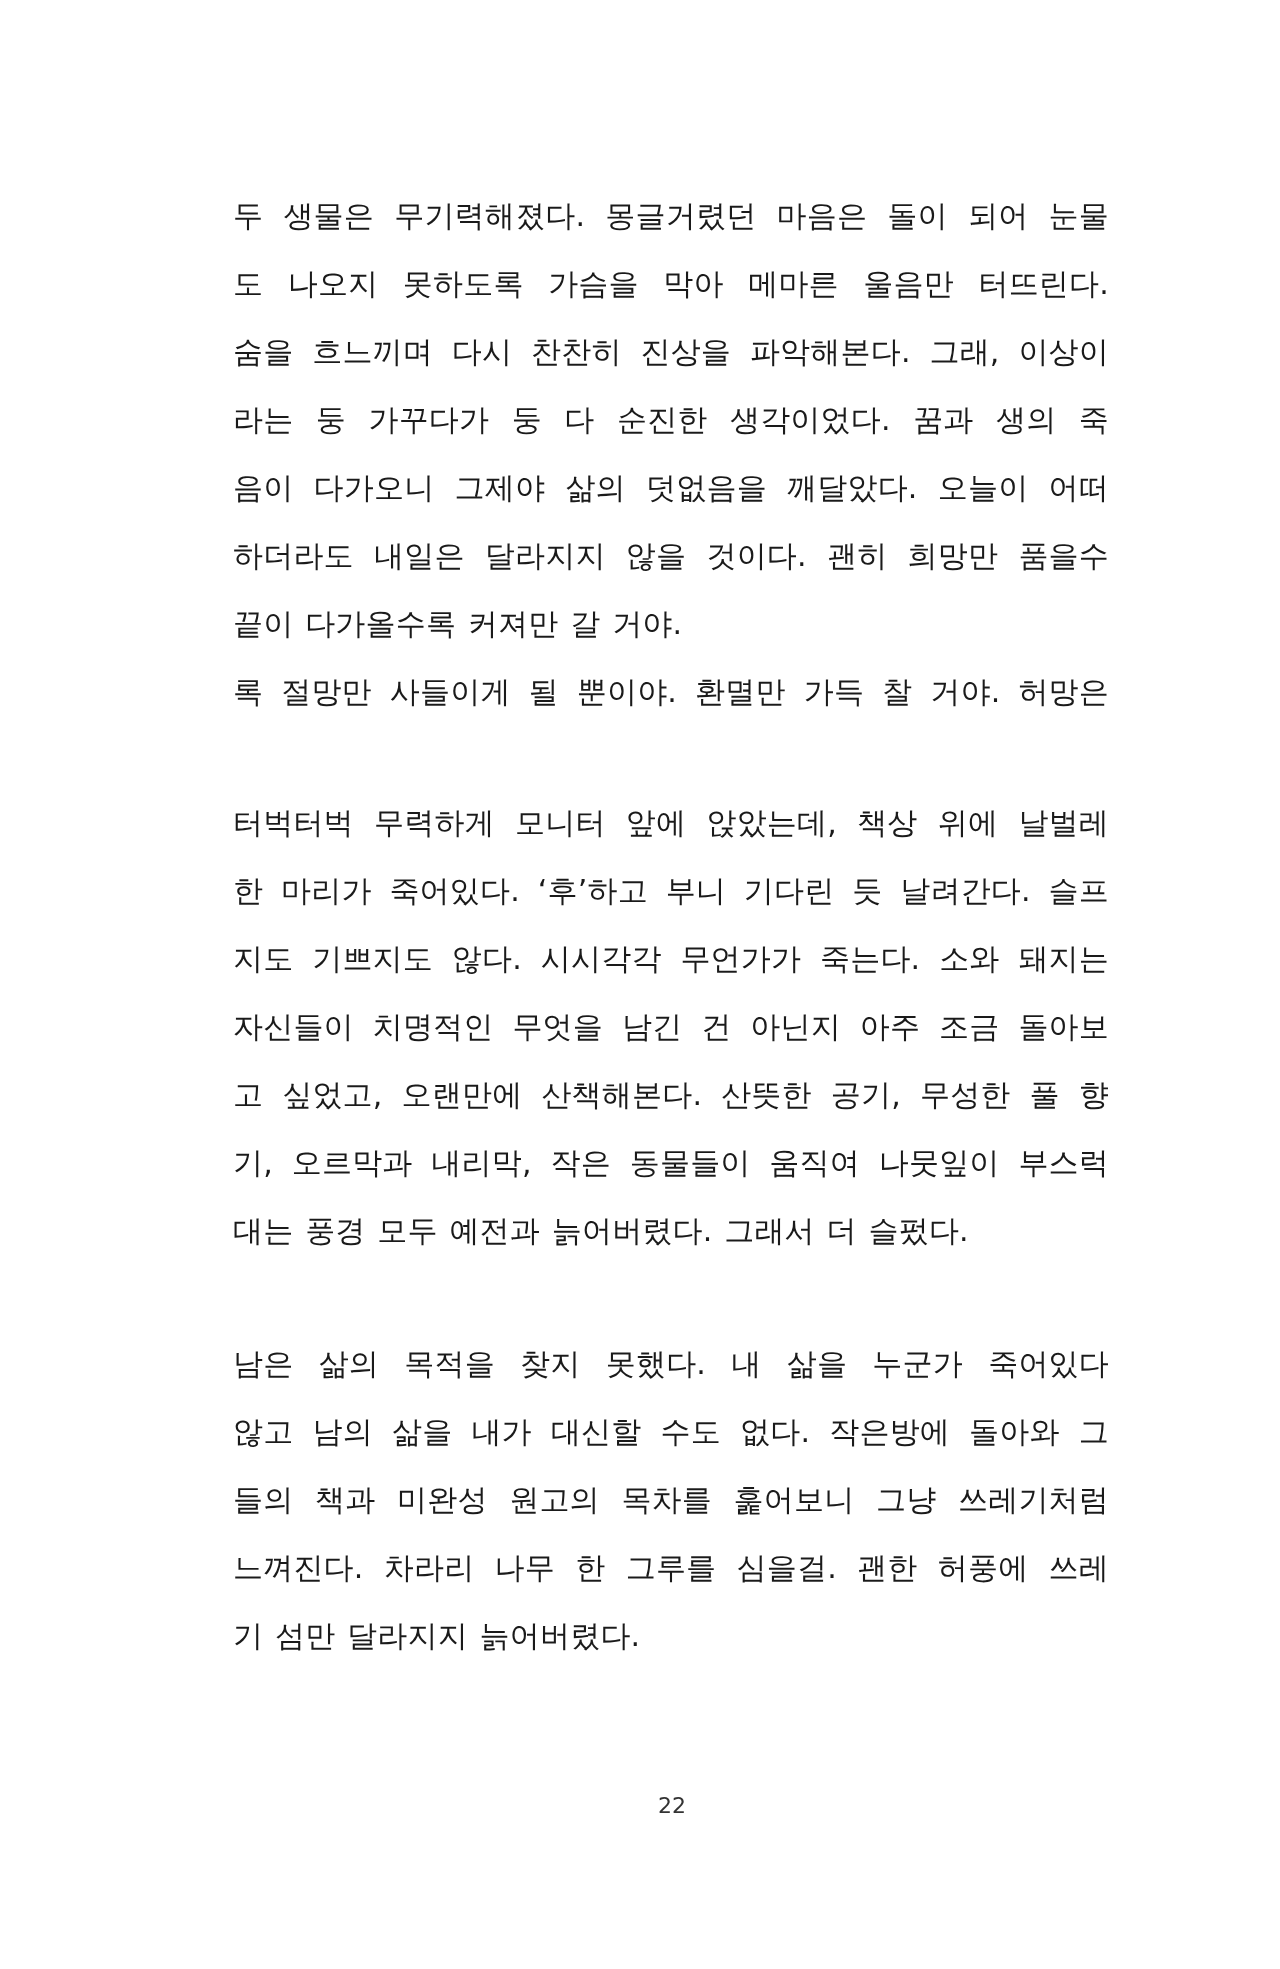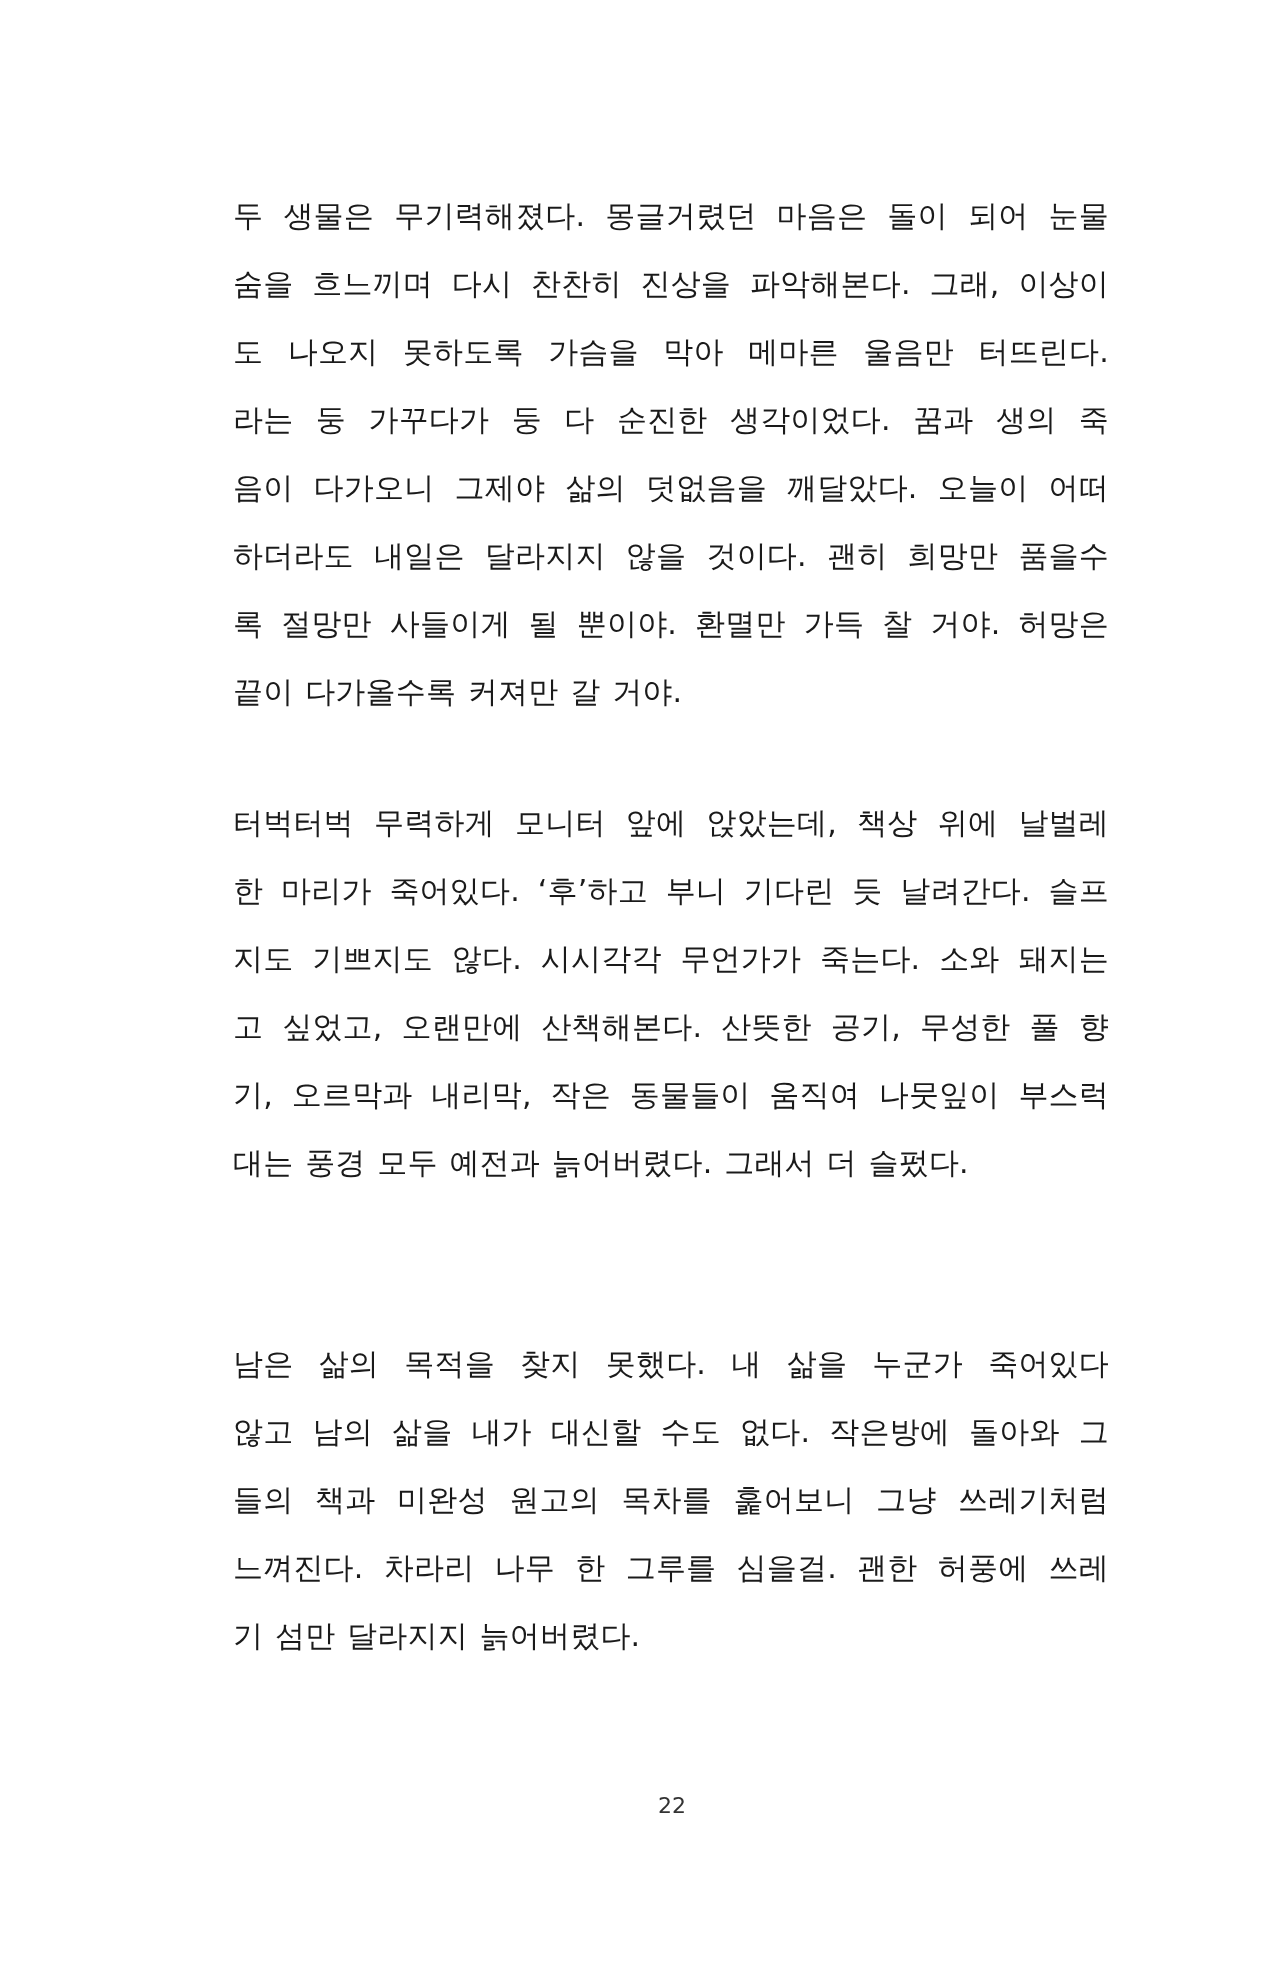--- a/index.html
+++ b/index.html
@@ -60,33 +60,34 @@
     }
   </style>
 </head>
 <body>
 
 <div class="page">
   <div class="text-block">
 
     <div class="para" id="para-1">
       <span class="line">두 생물은 무기력해졌다. 몽글거렸던 마음은 돌이 되어 눈물</span>
+      <span class="line">도 나오지 못하도록 가슴을 막아 메마른 울음만 터뜨린다.</span>
       <span class="line">숨을 흐느끼며 다시 찬찬히 진상을 파악해본다. 그래, 이상이</span>
-      <span class="line">도 나오지 못하도록 가슴을 막아 메마른 울음만 터뜨린다.</span>
       <span class="line">라는 둥 가꾸다가 둥 다 순진한 생각이었다. 꿈과 생의 죽</span>
       <span class="line">음이 다가오니 그제야 삶의 덧없음을 깨달았다. 오늘이 어떠</span>
       <span class="line">하더라도 내일은 달라지지 않을 것이다. 괜히 희망만 품을수</span>
+      <span class="line last">끝이 다가올수록 커져만 갈 거야.</span>
       <span class="line">록 절망만 사들이게 될 뿐이야. 환멸만 가득 찰 거야. 허망은</span>
-      <span class="line last">끝이 다가올수록 커져만 갈 거야.</span>
     </div>
 
     <div class="para" id="para-2">
       <span class="line">터벅터벅 무력하게 모니터 앞에 앉았는데, 책상 위에 날벌레</span>
       <span class="line">한 마리가 죽어있다. ‘후’하고 부니 기다린 듯 날려간다. 슬프</span>
       <span class="line">지도 기쁘지도 않다. 시시각각 무언가가 죽는다. 소와 돼지는</span>
+      <span class="line">자신들이 치명적인 무엇을 남긴 건 아닌지 아주 조금 돌아보</span>
       <span class="line">고 싶었고, 오랜만에 산책해본다. 산뜻한 공기, 무성한 풀 향</span>
       <span class="line">기, 오르막과 내리막, 작은 동물들이 움직여 나뭇잎이 부스럭</span>
       <span class="line last">대는 풍경 모두 예전과 늙어버렸다. 그래서 더 슬펐다.</span>
     </div>
 
     <div class="para" id="para-3">
       <span class="line">남은 삶의 목적을 찾지 못했다. 내 삶을 누군가 죽어있다</span>
       <span class="line">않고 남의 삶을 내가 대신할 수도 없다. 작은방에 돌아와 그</span>
       <span class="line">들의 책과 미완성 원고의 목차를 훑어보니 그냥 쓰레기처럼</span>
       <span class="line">느껴진다. 차라리 나무 한 그루를 심을걸. 괜한 허풍에 쓰레</span>

